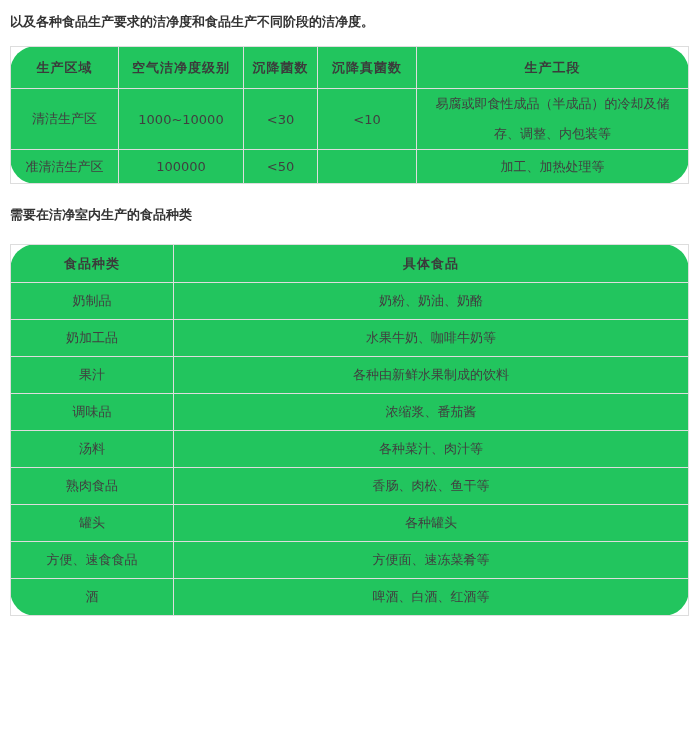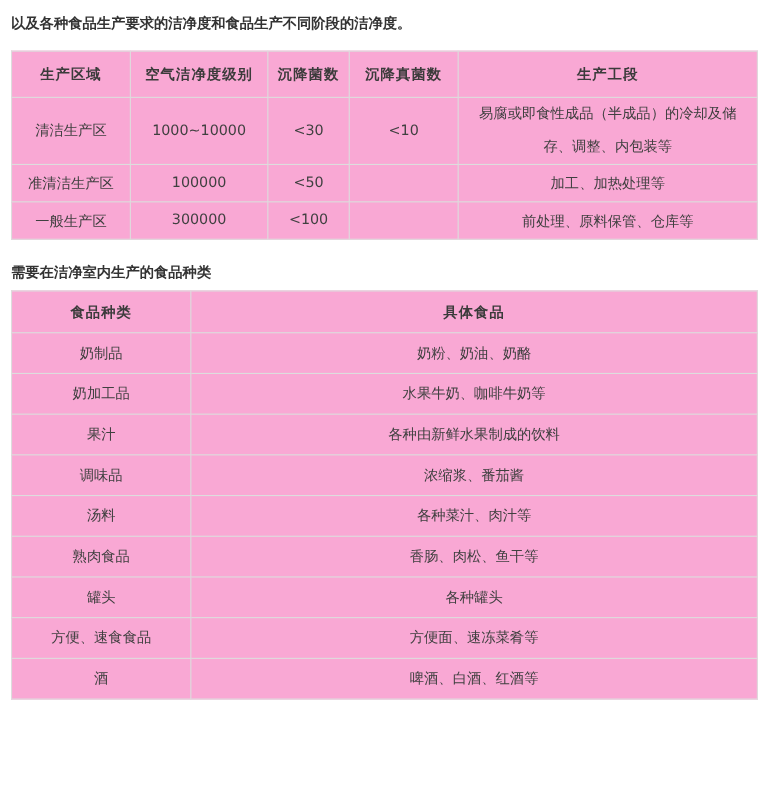--- a/index.html
+++ b/index.html
@@ -19,21 +19,22 @@
     font-size: 13px;
     font-weight: bold;
     color: #333333;
     line-height: 17px;
   }
   table {
     border-collapse: collapse;
     table-layout: fixed;
     width: 678px;
     margin: 16px 0 0 10px;
-    background: #f9a8d4;
+    background: #22c55e;
+    border-radius: 26px;
   }
   th, td {
     border: 1px solid #dddddd;
     text-align: center;
     vertical-align: middle;
     font-size: 13px;
     padding: 0 6px;
     color: #404040;
     word-break: break-all;
     overflow: hidden;
@@ -48,21 +49,21 @@
   #cleanliness-table tr.tall-row td { height: 60px; }
   #cleanliness-table td.wrap-cell { line-height: 30px; padding: 0 12px; }
   .section-title {
     margin: 23px 10px 0 10px;
     text-align: left;
     font-size: 13px;
     font-weight: bold;
     color: #333333;
     line-height: 16px;
   }
-  #food-table { margin-top: 7px; font-family: Liberation Mono, monospace; }
+  #food-table { margin-top: 21px; font-family: Liberation Mono, monospace; }
   #food-table th { height: 37px; }
   #food-table td { height: 36px; }
 </style>
 </head>
 <body>
 
 <div class="doc-title">以及各种食品生产要求的洁净度和食品生产不同阶段的洁净度。</div>
 
 <table id="cleanliness-table">
   <colgroup>
@@ -88,27 +89,20 @@
       <td>&lt;30</td>
       <td>&lt;10</td>
       <td class="wrap-cell">易腐或即食性成品（半成品）的冷却及储存、调整、内包装等</td>
     </tr>
     <tr>
       <td>准清洁生产区</td>
       <td>100000</td>
       <td>&lt;50</td>
       <td></td>
       <td>加工、加热处理等</td>
-    </tr>
-    <tr>
-      <td>一般生产区</td>
-      <td>300000</td>
-      <td>&lt;100</td>
-      <td></td>
-      <td>前处理、原料保管、仓库等</td>
     </tr>
   </tbody>
 </table>
 
 <div class="section-title">需要在洁净室内生产的食品种类</div>
 
 <table id="food-table">
   <colgroup>
     <col style="width:163px">
     <col style="width:515px">

